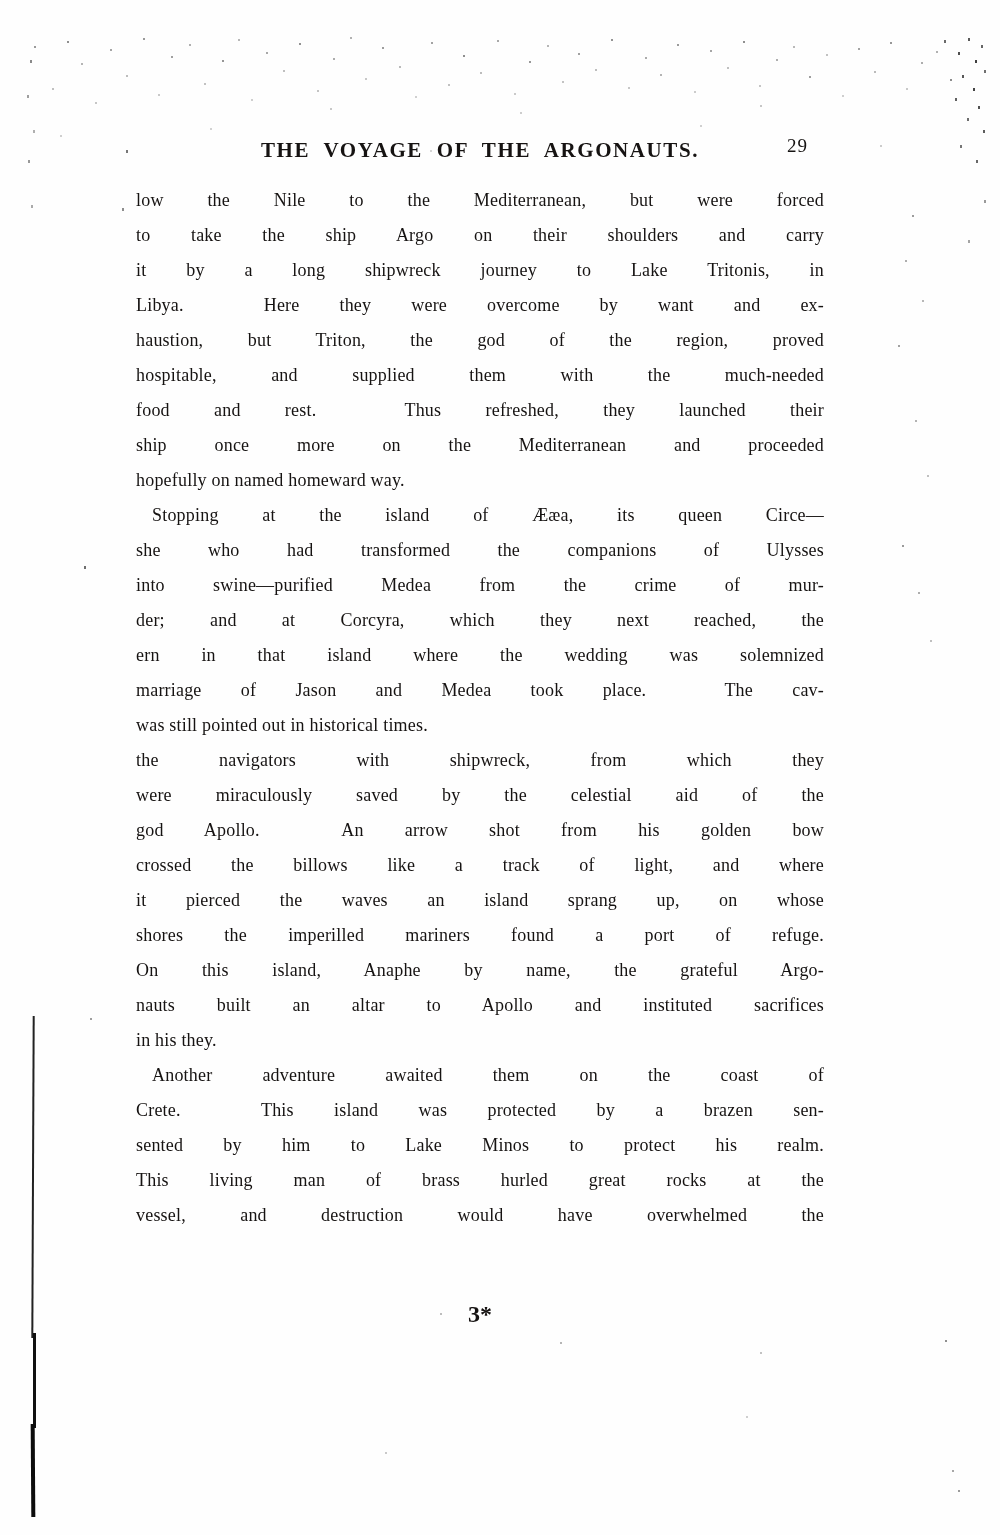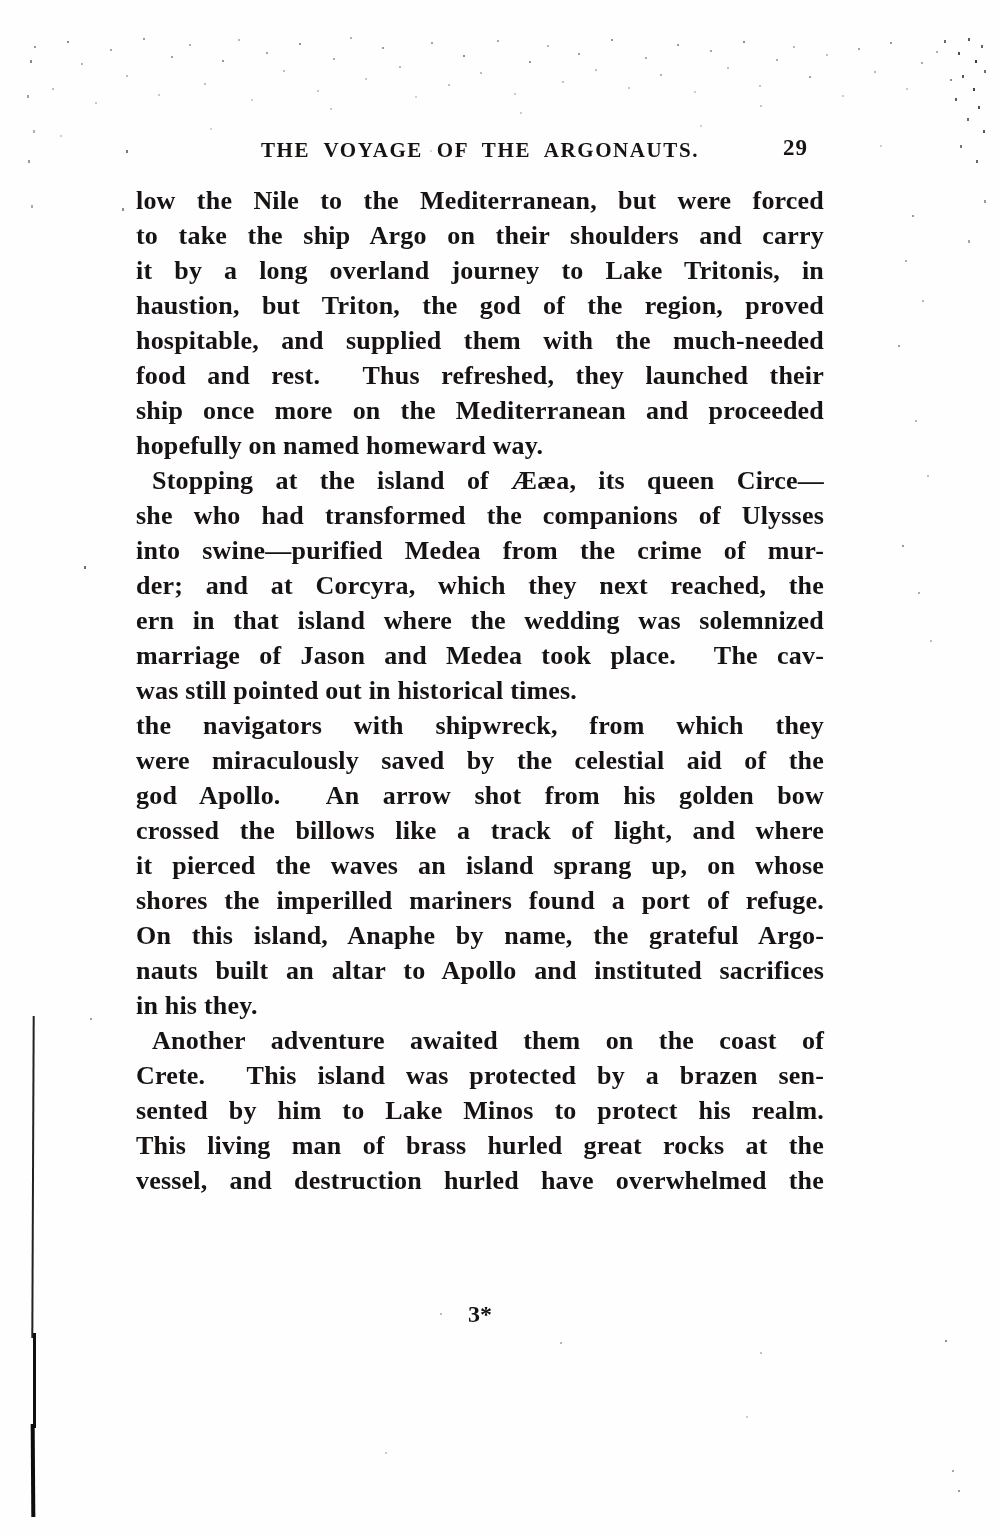--- a/index.html
+++ b/index.html
@@ -22,32 +22,32 @@
     text-align:center;
     font-weight:bold;
     font-size:21px;
     letter-spacing:1.6px;
     word-spacing:7px;
     white-space:nowrap;
   }
   .pagenum{
     position:absolute;
     right:16px; top:-3px;
-    font-weight:bold;
-    font-size:23px;
+    font-weight:normal;
+    font-size:19px;
     letter-spacing:1px;
   }
   
   .text-block{
     position:absolute;
     left:136px; top:183px; width:688px;
   }
   .line{
-    font-weight:bold;
-    font-size:26px;
+    font-weight:normal;
+    font-size:18px;
     line-height:35px;
     text-align:justify;
     text-align-last:justify;
     letter-spacing:0.2px;
   }
   .line.short{ text-align-last:left; }
   .line.ind{ text-indent:16px; }
   
   .sig{
     position:absolute;
@@ -125,21 +125,22 @@
   <div class="speck-body"></div>
 
   <div class="header">
     <span class="running-title">THE VOYAGE OF THE ARGONAUTS.</span>
     <span class="pagenum">29</span>
   </div>
 
   <div class="text-block">
       <div class="line">low the Nile to the Mediterranean, but were forced</div>
       <div class="line">to take the ship Argo on their shoulders and carry</div>
-      <div class="line">it by a long overland journey to Lake Tritonis, in</div>
+      <div class="line">it by a long shipwreck journey to Lake Tritonis, in</div>
+      <div class="line">Libya.&nbsp; Here they were overcome by want and ex-</div>
       <div class="line">haustion, but Triton, the god of the region, proved</div>
       <div class="line">hospitable, and supplied them with the much-needed</div>
       <div class="line">food and rest.&nbsp; Thus refreshed, they launched their</div>
       <div class="line">ship once more on the Mediterranean and proceeded</div>
       <div class="line short">hopefully on named homeward way.</div>
       <div class="line ind">Stopping at the island of Ææa, its queen Circe—</div>
       <div class="line">she who had transformed the companions of Ulysses</div>
       <div class="line">into swine—purified Medea from the crime of mur-</div>
       <div class="line">der; and at Corcyra, which they next reached, the</div>
       <div class="line">ern in that island where the wedding was solemnized</div>
@@ -151,21 +152,21 @@
       <div class="line">crossed the billows like a track of light, and where</div>
       <div class="line">it pierced the waves an island sprang up, on whose</div>
       <div class="line">shores the imperilled mariners found a port of refuge.</div>
       <div class="line">On this island, Anaphe by name, the grateful Argo-</div>
       <div class="line">nauts built an altar to Apollo and instituted sacrifices</div>
       <div class="line short">in his they.</div>
       <div class="line ind">Another adventure awaited them on the coast of</div>
       <div class="line">Crete.&nbsp; This island was protected by a brazen sen-</div>
       <div class="line">sented by him to Lake Minos to protect his realm.</div>
       <div class="line">This living man of brass hurled great rocks at the</div>
-      <div class="line">vessel, and destruction hurled have overwhelmed the</div>
+      <div class="line">vessel, and destruction would have overwhelmed the</div>
     </div>
 
   <div class="sig">3*</div>
 
   <div class="vline-a"></div>
   <div class="vline-b"></div>
   <div class="vline-c"></div>
 
 </div>
 

